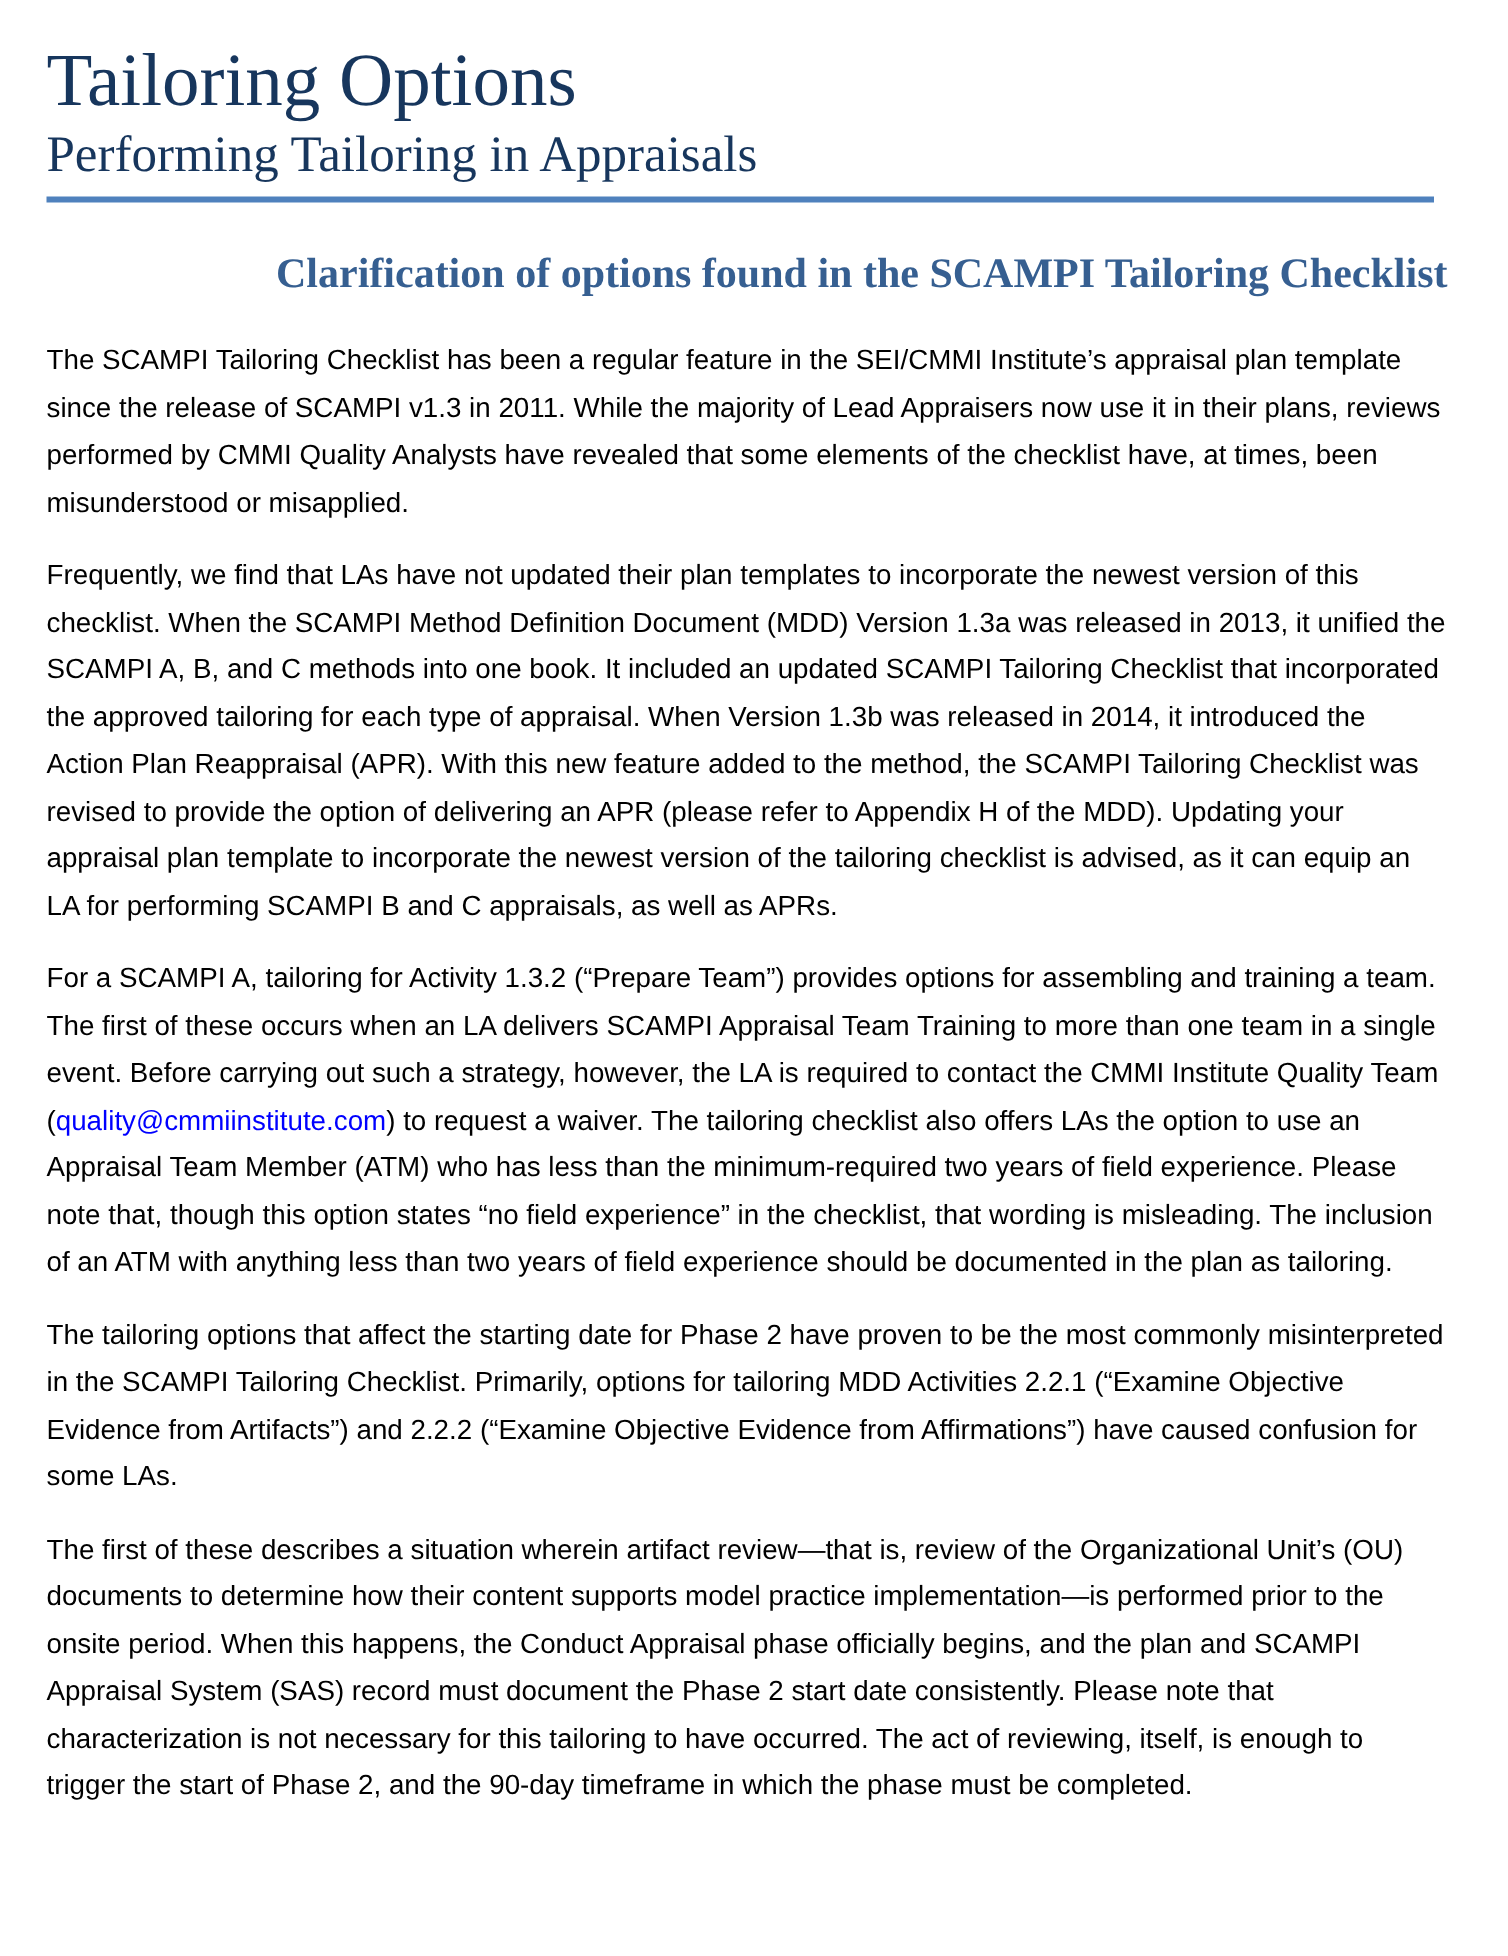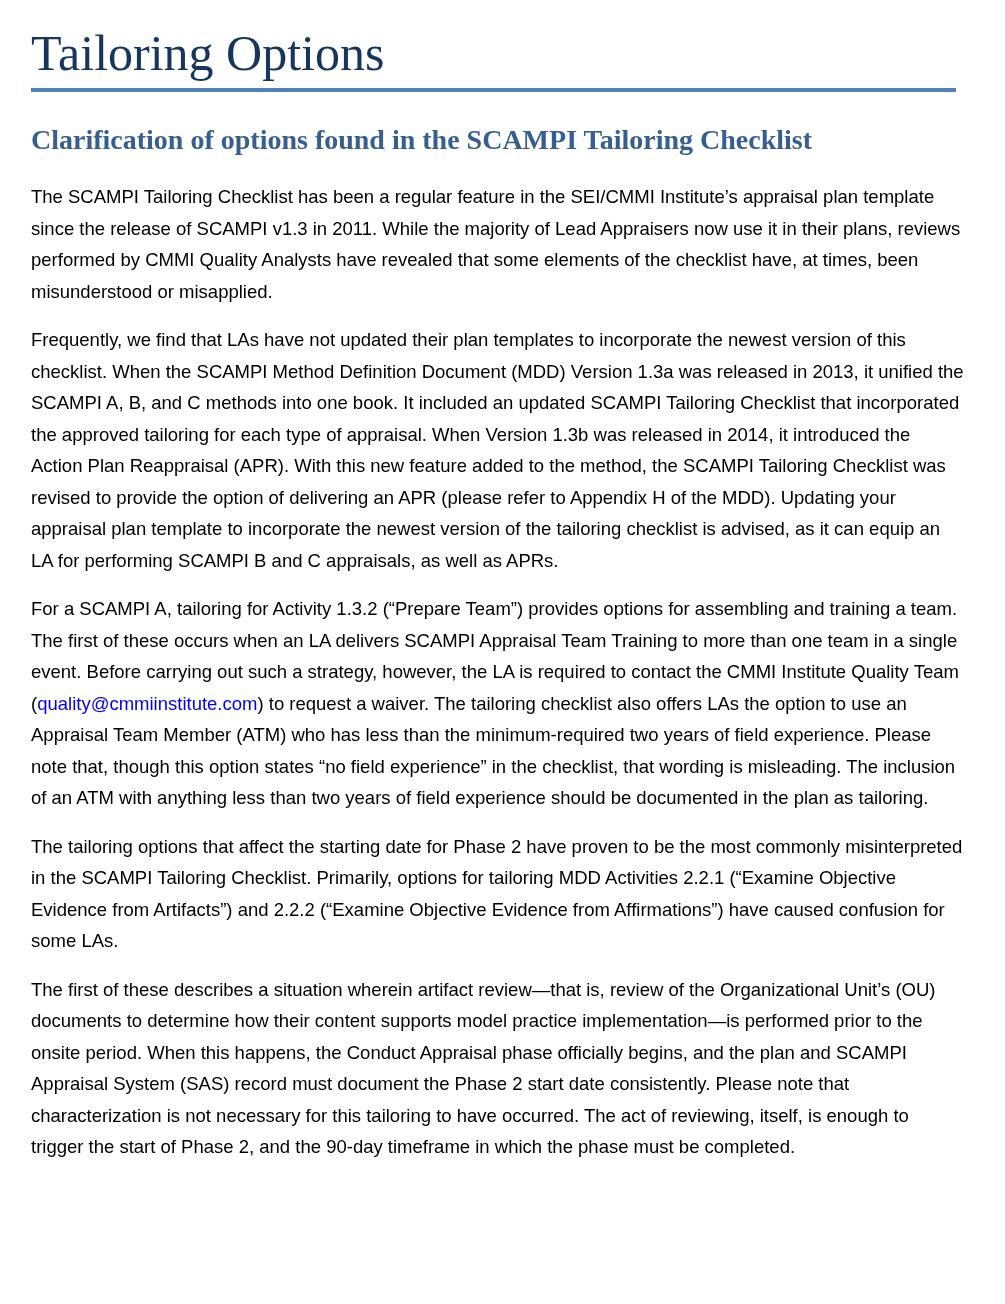--- a/index.html
+++ b/index.html
@@ -44,40 +44,42 @@
     border-bottom: 4px solid #4F81BD;
     margin-top: 7px;
   }
   .section-heading {
     font-family: "Liberation Serif", serif;
     font-weight: 700;
     font-size: 28px;
     line-height: 1.25;
     color: #365F91;
     margin: 30px 0 24px 0;
+    text-align: right;
   }
   .body-text p {
     font-size: 18.5px;
     line-height: 31.5px;
     margin: 4px 0 17px 0;
     max-width: 935px;
     color: #000000;
   }
   a.email-link {
     color: #0000FF;
     cursor: pointer;
   }
 </style>
 </head>
 <body>
 
 <div class="page">
 
   <header>
     <h1 class="doc-title">Tailoring Options</h1>
+    <div class="doc-subtitle">Performing Tailoring in Appraisals</div>
     <div class="title-divider"></div>
   </header>
 
   <h2 class="section-heading">Clarification of options found in the SCAMPI Tailoring Checklist</h2>
 
   <main class="body-text">
 
     <p>The SCAMPI Tailoring Checklist has been a regular feature in the SEI/CMMI Institute’s appraisal plan template since the release of SCAMPI v1.3 in 2011. While the majority of Lead Appraisers now use it in their plans, reviews performed by CMMI Quality Analysts have revealed that some elements of the checklist have, at times, been misunderstood or misapplied.</p>
 
     <p>Frequently, we find that LAs have not updated their plan templates to incorporate the newest version of this checklist. When the SCAMPI Method Definition Document (MDD) Version 1.3a was released in 2013, it unified the SCAMPI A, B, and C methods into one book. It included an updated SCAMPI Tailoring Checklist that incorporated the approved tailoring for each type of appraisal. When Version 1.3b was released in 2014, it introduced the Action Plan Reappraisal (APR). With this new feature added to the method, the SCAMPI Tailoring Checklist was revised to provide the option of delivering an APR (please refer to Appendix H of the MDD). Updating your appraisal plan template to incorporate the newest version of the tailoring checklist is advised, as it can equip an LA for performing SCAMPI B and C appraisals, as well as APRs.</p>

